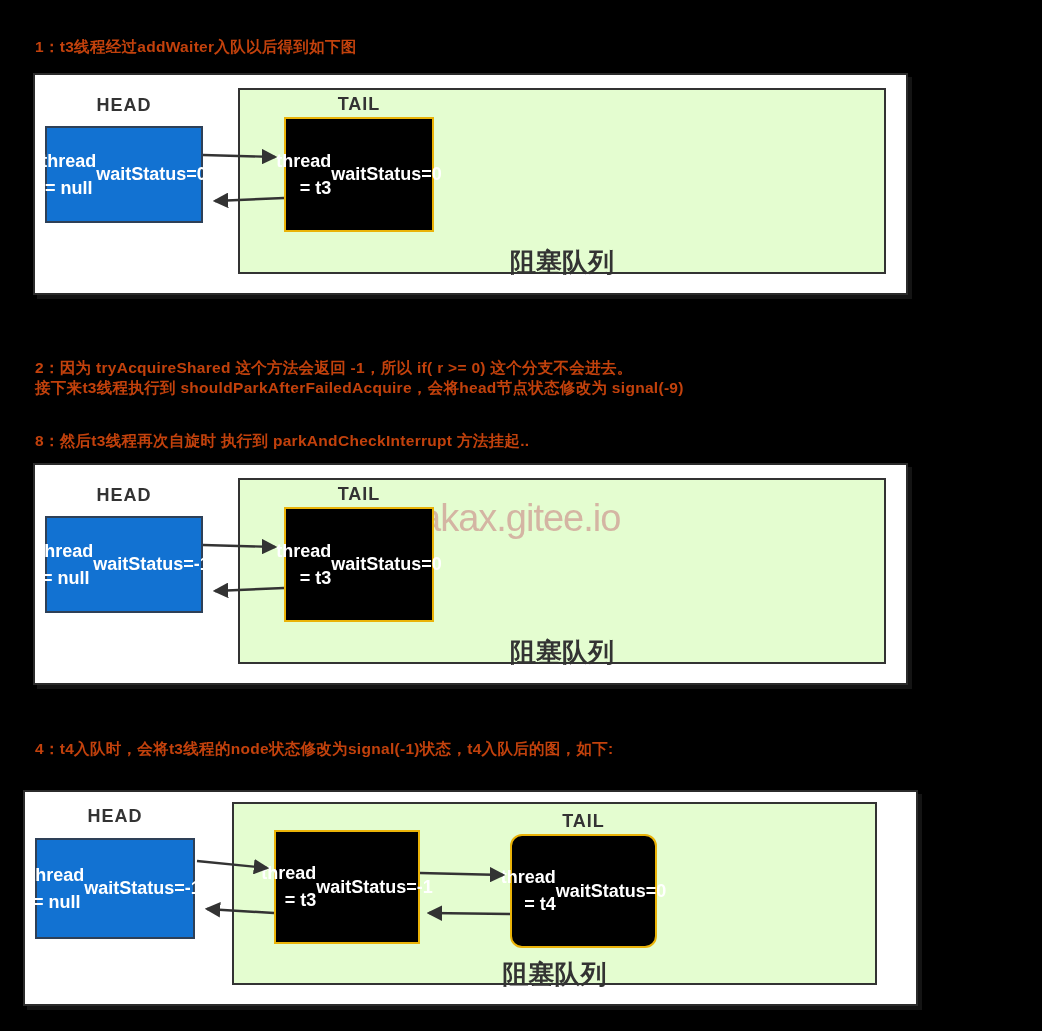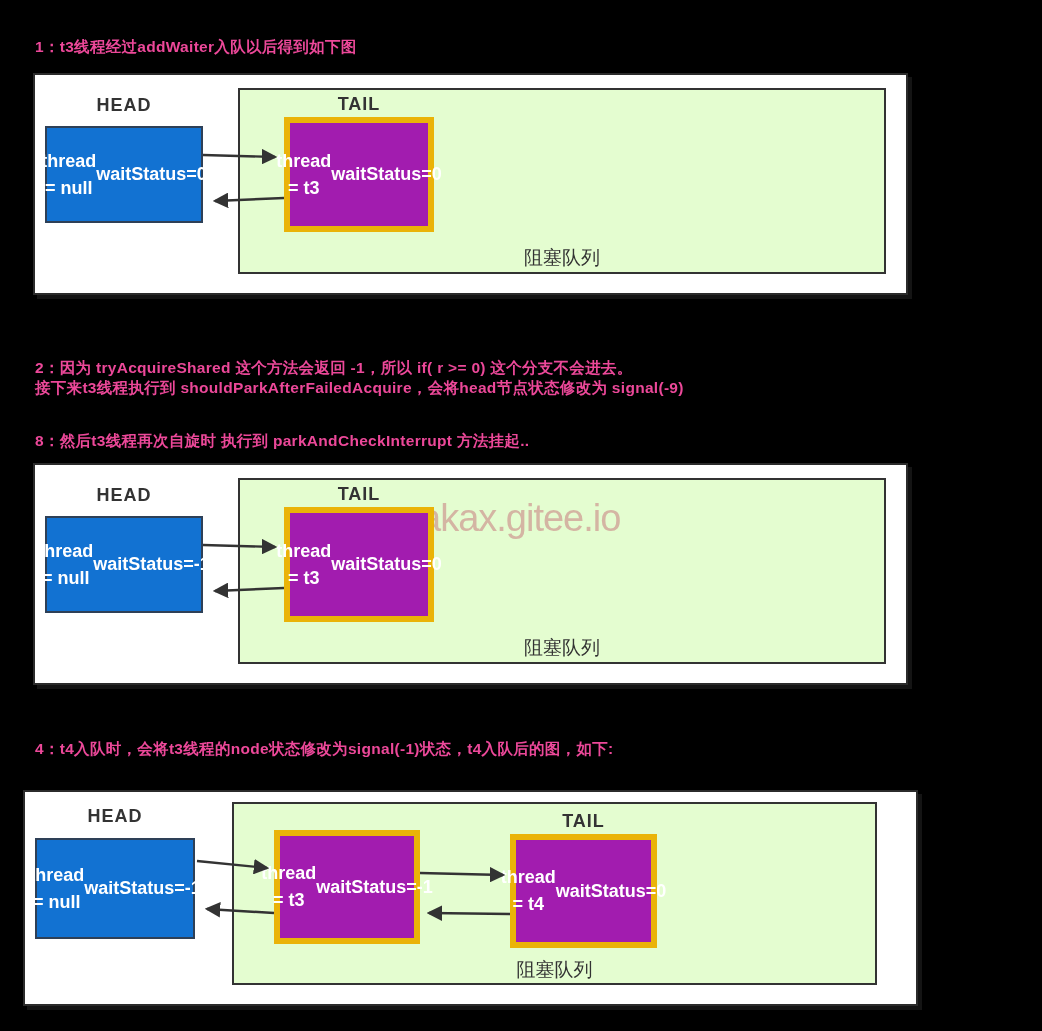--- a/index.html
+++ b/index.html
@@ -6,21 +6,21 @@
   html, body { background: #000; }
   body {
     width: 1042px; height: 1031px;
     position: relative;
     font-family: "Liberation Sans", "DejaVu Sans", sans-serif;
     overflow: hidden;
   }
   .heading {
     position: absolute;
     left: 35px;
-    color: #ec4899;
+    color: #c2410c;
     font-size: 15.5px;
     font-weight: bold;
     white-space: nowrap;
     letter-spacing: 0.3px;
   }
   .panel {
     position: absolute;
     background: #ffffff;
     border: 2px solid #2b2b2b;
     box-shadow: 4px 4px 0 #141414;
@@ -38,35 +38,35 @@
     justify-content: center;
     align-items: center;
     text-align: center;
     color: #ffffff;
     font-size: 18px;
     font-weight: bold;
     line-height: 1.5;
     z-index: 2;
   }
   .head-node { background: #1272d2; border: 2px solid #2e4057; }
-  .green-node { background: #a21caf; border: 6px solid #eab308; }
+  .green-node { background: #000000; border: 2px solid #eab308; text-align: right; }
   .pos-label {
     position: absolute;
     color: #333333;
     font-size: 18px;
     font-weight: bold;
     text-align: center;
     letter-spacing: 1px;
     z-index: 2;
   }
   .queue-label {
     position: absolute;
     color: #333333;
-    font-size: 19px;
-    font-weight: normal;
+    font-size: 26px;
+    font-weight: bold;
     text-align: center;
     z-index: 2;
   }
   .arrows {
     position: absolute;
     left: 0; top: 0;
     z-index: 3;
     pointer-events: none;
   }
   .arrows line { stroke: #333333; stroke-width: 2.4; }
@@ -156,21 +156,21 @@
   <div class="node head-node" style="left:10px; top:46px; width:160px; height:101px;">
     <div>thread = null</div>
     <div>waitStatus=-1</div>
   </div>
 
   <div class="node green-node" style="left:249px; top:38px; width:146px; height:114px;">
     <div>thread = t3</div>
     <div>waitStatus=-1</div>
   </div>
 
-  <div class="node green-node" style="left:485px; top:42px; width:147px; height:114px;">
+  <div class="node green-node" style="left:485px; top:42px; width:147px; height:114px;border-radius:12px;">
     <div>thread = t4</div>
     <div>waitStatus=0</div>
   </div>
 
   <div class="queue-label" style="left:207px; top:165px; width:645px;">阻塞队列</div>
 
   <svg class="arrows" width="891" height="212">
     <defs>
       <marker id="m3" viewBox="0 0 10 10" refX="8.5" refY="5" markerWidth="6.5" markerHeight="6.5" orient="auto">
         <path d="M0 0 L10 5 L0 10 z" fill="#333333"></path>

